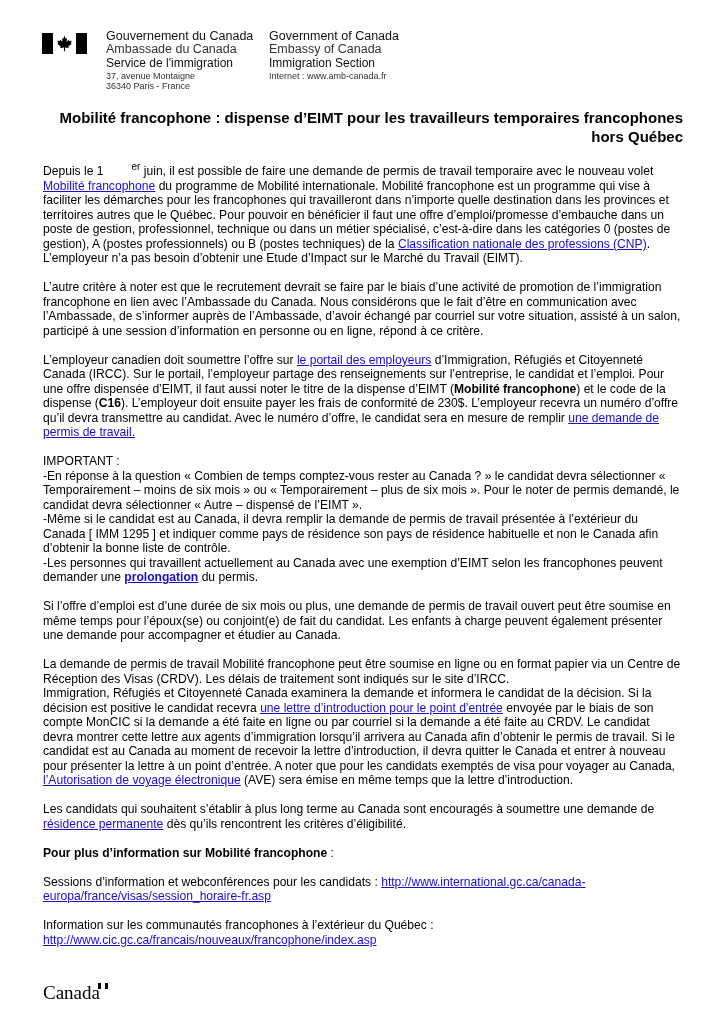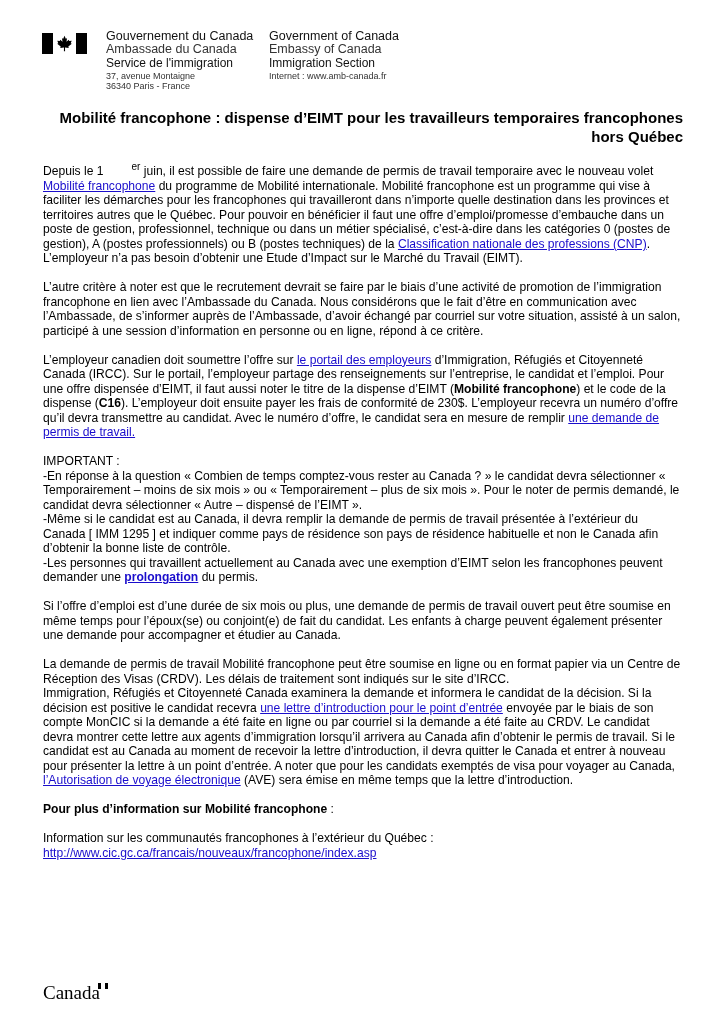--- a/index.html
+++ b/index.html
@@ -70,22 +70,24 @@
     <span>-En réponse à la question « Combien de temps comptez-vous rester au Canada ? » le candidat devra sélectionner « Temporairement – moins de six mois » ou « Temporairement – plus de six mois ».  Pour le noter de permis demandé, le candidat devra sélectionner « Autre – dispensé de l’EIMT ».</span><br>
     <span>-Même si le candidat est au Canada, il devra remplir la demande de permis de travail présentée à l’extérieur du Canada [ IMM 1295 ] et indiquer comme pays de résidence son pays de résidence habituelle et non le Canada afin d’obtenir la bonne liste de contrôle.</span><br>
     <span><span>-Les personnes qui travaillent actuellement au Canada avec une exemption d’EIMT selon les francophones peuvent demander une </span><a class="bold">prolongation</a><span> du permis.</span></span>
   </p>
 
   <p>Si l’offre d’emploi est d’une durée de six mois ou plus, une demande de permis de travail ouvert peut être soumise en même temps pour l’époux(se) ou conjoint(e) de fait du candidat. Les enfants à charge peuvent également présenter une demande pour accompagner et étudier au Canada.</p>
 
   <p><span>La demande de permis de travail Mobilité francophone peut être soumise en ligne ou en format papier via un Centre de Réception des Visas (CRDV).  Les délais de traitement sont indiqués sur le site d’IRCC.</span><br><span>Immigration, Réfugiés et Citoyenneté Canada examinera la demande et informera le candidat de la décision.  Si la décision est positive le candidat recevra </span><a>une lettre d’introduction pour le point d’entrée</a><span> envoyée par le biais de son compte MonCIC si la demande a été faite en ligne ou par courriel si la demande a été faite au CRDV.  Le candidat devra montrer cette lettre aux agents d’immigration lorsqu’il arrivera au Canada afin d’obtenir le permis de travail.  Si le candidat est au Canada au moment de recevoir la lettre d’introduction, il devra quitter le Canada et entrer à nouveau pour présenter la lettre à un point d’entrée.  A noter que pour les candidats exemptés de visa pour voyager au Canada, </span><a>l’Autorisation de voyage électronique</a><span> (AVE) sera émise en même temps que la lettre d’introduction.</span></p>
 
 
+  <p><span>Les candidats qui souhaitent s’établir à plus long terme au Canada sont encouragés à soumettre une demande de </span><a>résidence permanente</a><span> dès qu’ils rencontrent les critères d’éligibilité.</span></p>
 
   <p><b>Pour plus d’information sur Mobilité francophone</b><span> :</span></p>
 
+  <p><span>Sessions d’information et webconférences pour les candidats : </span><a>http://www.international.gc.ca/canada-europa/france/visas/session_horaire-fr.asp</a></p>
 
   <p><span>Information sur les communautés francophones à l’extérieur du Québec :</span><br><a>http://www.cic.gc.ca/francais/nouveaux/francophone/index.asp</a></p>
 </div>
 
 <div class="canada-wordmark">
   <span>Canada</span><span class="mini-flag"><i style="left:0"></i><i style="right:0"></i></span>
 </div>
 
 </body></html>

